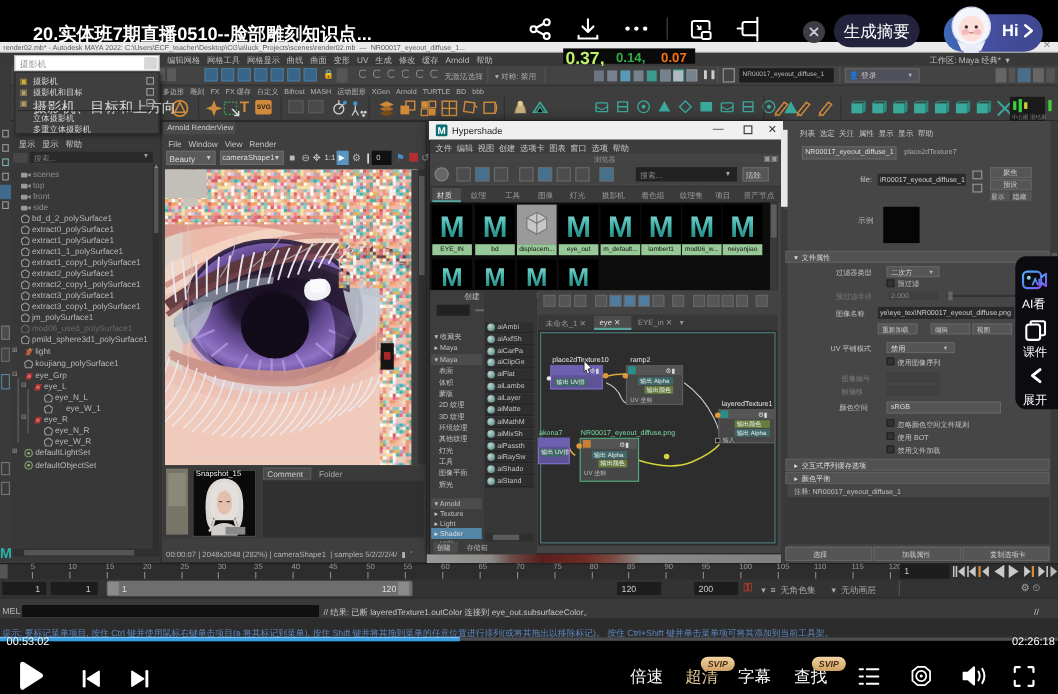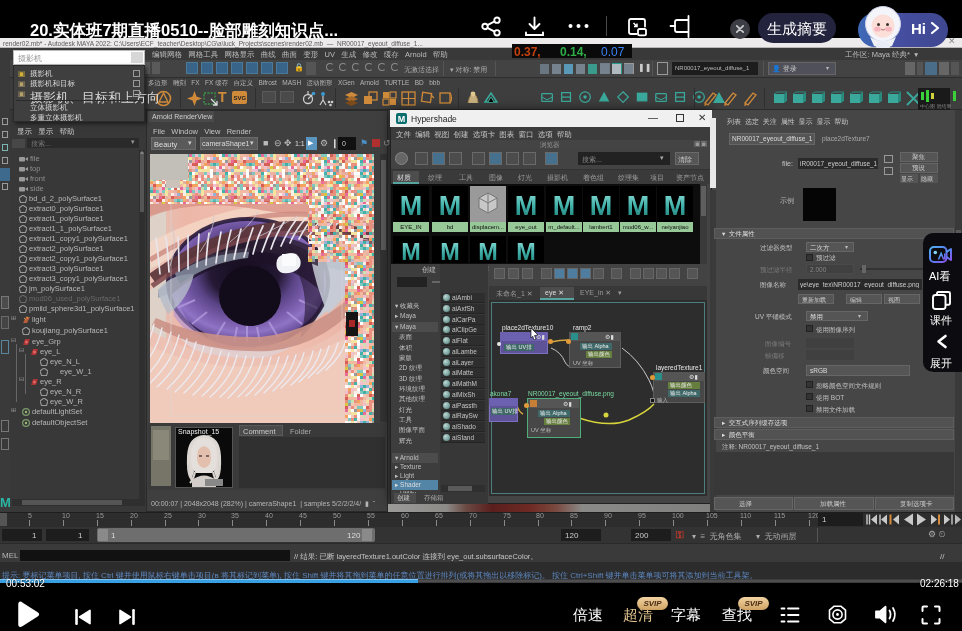--- a/index.html
+++ b/index.html
@@ -14,23 +14,23 @@
 
 <div class="a" style="left:0;top:38px;width:962px;height:10px;background:#eceaea;border-bottom:1px solid #b9b7b7"></div>
 <div class="a tx" style="left:3px;top:39.5px;font-size:6.5px;color:#5a5a5a;letter-spacing:0">render02.mb* - Autodesk MAYA 2022: C:\Users\ECF_teacher\Desktop\CG\a\luck_Projects\scenes\render02.mb &nbsp;—&nbsp; NR00017_eyeout_diffuse_1...</div>
 <div class="a tx" style="left:948px;top:36px;font-size:9px;color:#8a8a8a">✕</div>
 
 <div class="a" style="left:0;top:48px;width:962px;height:12px;background:#393939"></div>
 <div class="a tx" style="left:152px;top:50px;font-size:7.5px;color:#bcbcbc">编辑网格&nbsp;&nbsp; 网格工具&nbsp;&nbsp; 网格显示&nbsp;&nbsp; 曲线&nbsp;&nbsp; 曲面&nbsp;&nbsp; 变形&nbsp;&nbsp; UV&nbsp;&nbsp; 生成&nbsp;&nbsp; 修改&nbsp;&nbsp; 缓存&nbsp;&nbsp; Arnold&nbsp;&nbsp; 帮助</div>
 <div class="a tx" style="left:845px;top:50px;font-size:7.5px;color:#bcbcbc">工作区: Maya 经典* &nbsp;▾</div>
 
 <div class="a" style="left:512px;top:44px;width:120px;height:14px;background:#0a0a0a"></div>
-<div class="a tx" style="left:514px;top:45px;font-size:12px;font-weight:bold;color:#c2410c">0.37,</div>
+<div class="a tx" style="left:514px;top:45px;font-size:16px;font-weight:bold;color:#bef264">0.37,</div>
 <div class="a tx" style="left:560px;top:45px;font-size:12px;font-weight:bold;color:#2fae47">0.14,</div>
-<div class="a tx" style="left:601px;top:45px;font-size:12px;font-weight:normal;color:#3b82f6">0.07</div>
+<div class="a tx" style="left:601px;top:45px;font-size:12px;font-weight:bold;color:#f97316">0.07</div>
 
 <div class="a" style="left:0;top:60px;width:962px;height:18px;background:#434343;border-bottom:1px solid #2e2e2e"></div>
 <div class="a" style="left:142px;top:62px;width:8px;height:12px;background:#5a5a5a"></div>
 <div class="a" style="left:152px;top:62px;width:8px;height:12px;background:#5a5a5a"></div>
 <div class="a" style="left:186px;top:62px;width:12px;height:12px;background:#38648a;border:1px solid #4a7a9a"></div>
 <div class="a" style="left:201px;top:62px;width:12px;height:12px;background:#38648a;border:1px solid #4a7a9a"></div>
 <div class="a" style="left:216px;top:62px;width:12px;height:12px;background:#38648a;border:1px solid #4a7a9a"></div>
 <div class="a" style="left:231px;top:62px;width:12px;height:12px;background:#38648a;border:1px solid #4a7a9a"></div>
 <div class="a" style="left:246px;top:62px;width:12px;height:12px;background:#38648a;border:1px solid #4a7a9a"></div>
 <div class="a" style="left:261px;top:62px;width:12px;height:12px;background:#38648a;border:1px solid #4a7a9a"></div>
@@ -250,21 +250,21 @@
 <div class="a tx" style="left:131px;top:138px;font-size:7px;color:#999">▾</div>
 <div class="a" style="left:139px;top:150px;width:6px;height:350px;background:#2f2f2f"></div>
 <div class="a" style="left:140px;top:152px;width:4px;height:60px;background:#555"></div>
 <div class="a tx" style="left:139px;top:149px;font-size:6px;color:#888">▲</div>
 <div class="a" style="left:12px;top:499px;width:133px;height:7px;background:#2f2f2f"></div>
 <div class="a" style="left:22px;top:500px;width:100px;height:5px;background:#555"></div>
 <svg class="a" style="left:19px;top:156px" width="9" height="6" viewBox="0 0 9 6">
     <rect x="0" y="1" width="6" height="4.4" rx="1" fill="#9a9a9a"></rect>
     <path d="M6 3 l3-2 v4 z" fill="#9a9a9a"></path>
   </svg>
-<div class="a tx" style="left:30px;top:154px;font-size:7.5px;color:#8f8f8f">file</div>
+<div class="a tx" style="left:30px;top:154px;font-size:7.5px;color:#8f8f8f">scenes</div>
 <svg class="a" style="left:19px;top:166px" width="9" height="6" viewBox="0 0 9 6">
     <rect x="0" y="1" width="6" height="4.4" rx="1" fill="#9a9a9a"></rect>
     <path d="M6 3 l3-2 v4 z" fill="#9a9a9a"></path>
   </svg>
 <div class="a tx" style="left:30px;top:164px;font-size:7.5px;color:#8f8f8f">top</div>
 <svg class="a" style="left:19px;top:176px" width="9" height="6" viewBox="0 0 9 6">
     <rect x="0" y="1" width="6" height="4.4" rx="1" fill="#9a9a9a"></rect>
     <path d="M6 3 l3-2 v4 z" fill="#9a9a9a"></path>
   </svg>
 <div class="a tx" style="left:30px;top:174px;font-size:7.5px;color:#8f8f8f">front</div>

